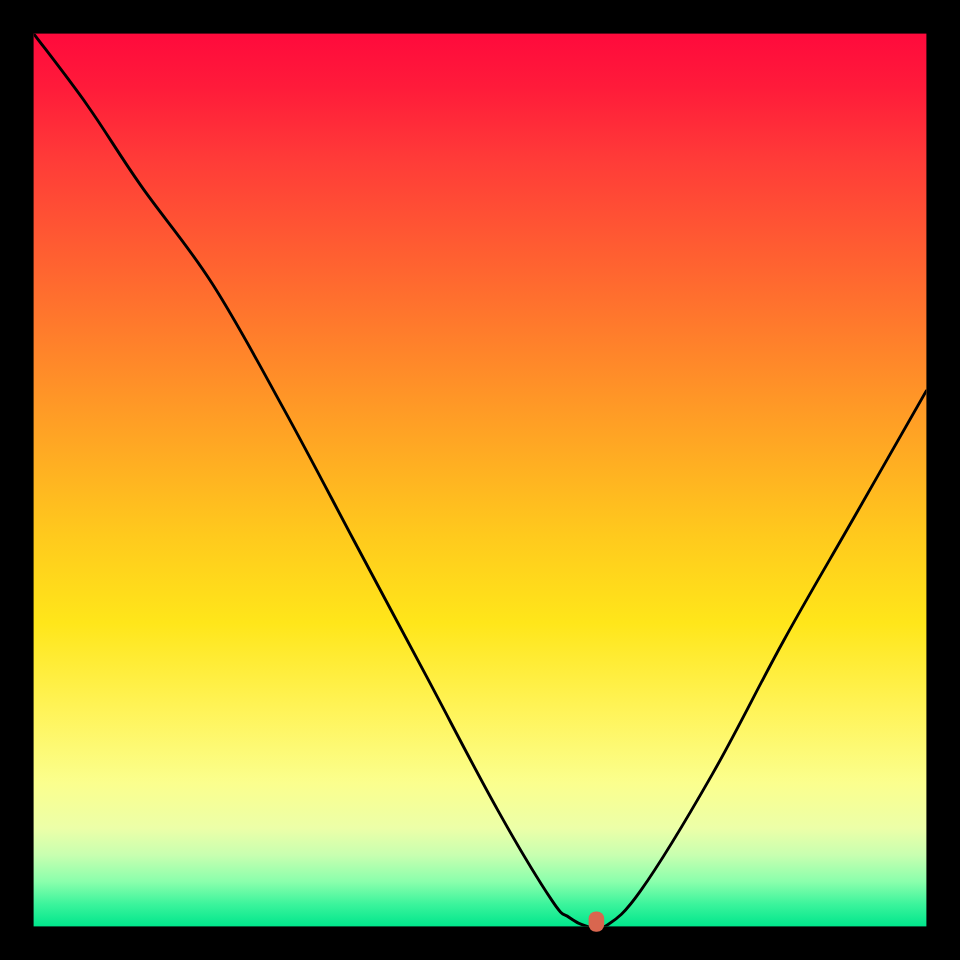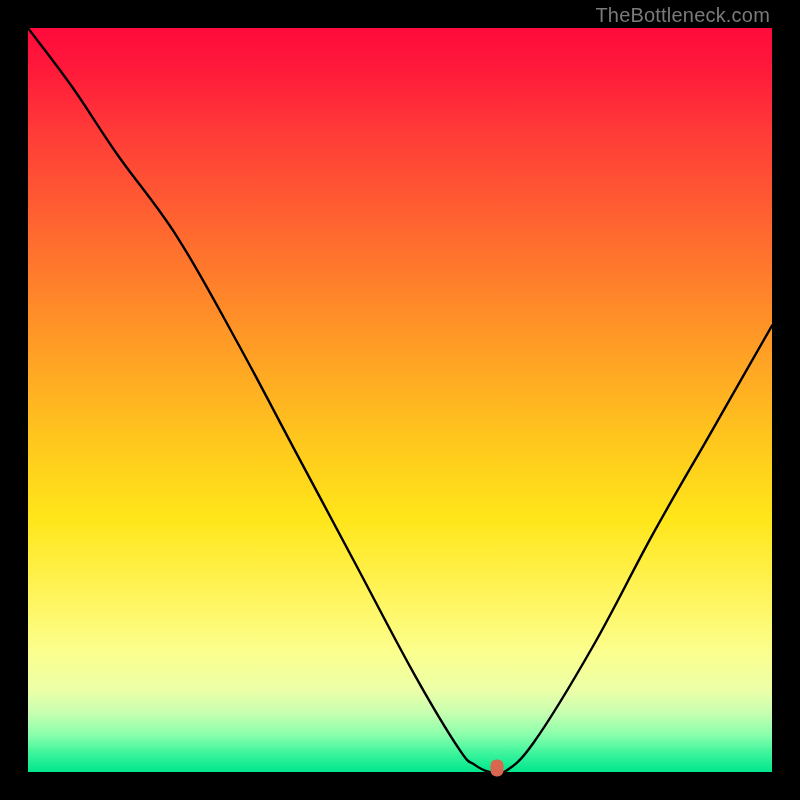--- a/index.html
+++ b/index.html
@@ -75,15 +75,14 @@
   <div class="plot">
 
     <svg class="curve" viewBox="0 0 744 744" preserveAspectRatio="none">
       <path id="curve-path" fill="none" stroke-width="2.4" stroke-linecap="round" stroke-linejoin="round" d="M 0.0 0.0 C 8.0 10.7, 28.6 36.8, 44.6 59.5 C 60.7 82.3, 70.5 99.7, 89.3 126.5 C 108.0 153.3, 127.4 174.8, 148.8 208.3 C 170.2 241.8, 186.9 273.6, 208.3 312.5 C 229.7 351.3, 246.4 383.9, 267.8 424.1 C 289.3 464.3, 305.9 495.5, 327.4 535.7 C 348.8 575.9, 368.1 613.8, 386.9 647.3 C 405.6 680.8, 420.8 705.6, 431.5 721.7 C 442.2 737.8, 441.0 732.5, 446.4 736.6 C 451.8 740.6, 455.9 742.7, 461.3 744.0 C 466.6 745.3, 468.1 749.4, 476.2 744.0 C 484.2 738.6, 489.8 737.0, 505.9 714.2 C 522.0 691.5, 544.0 655.0, 565.4 617.5 C 586.9 580.0, 603.5 544.8, 625.0 505.9 C 646.4 467.1, 663.1 439.3, 684.5 401.8 C 705.9 364.3, 733.3 316.3, 744.0 297.6" stroke="#000000"></path>
     </svg>
 
     <div class="marker" id="marker" style="left: 468.72px; top: 740.28px; background: rgb(217, 102, 79);"></div>
 
   </div>
 
-  <div class="attribution">TheBottleneck.com</div>
 
 </div>
 
 </body></html>

